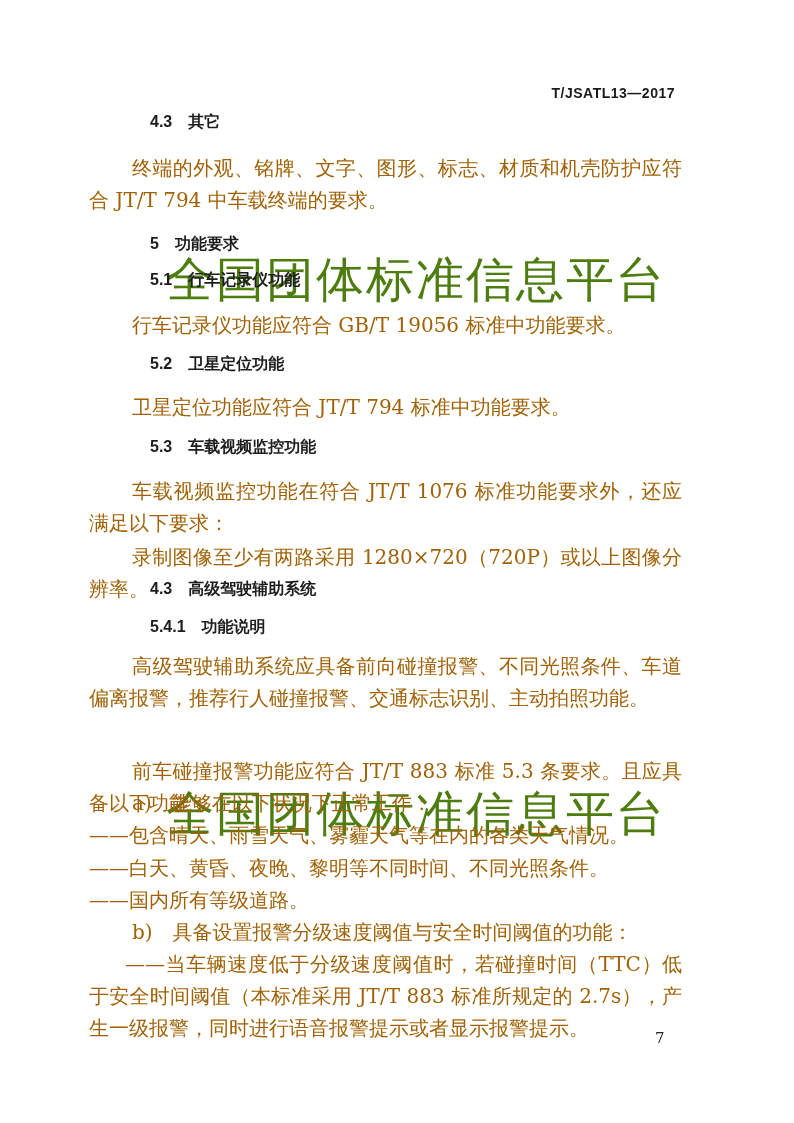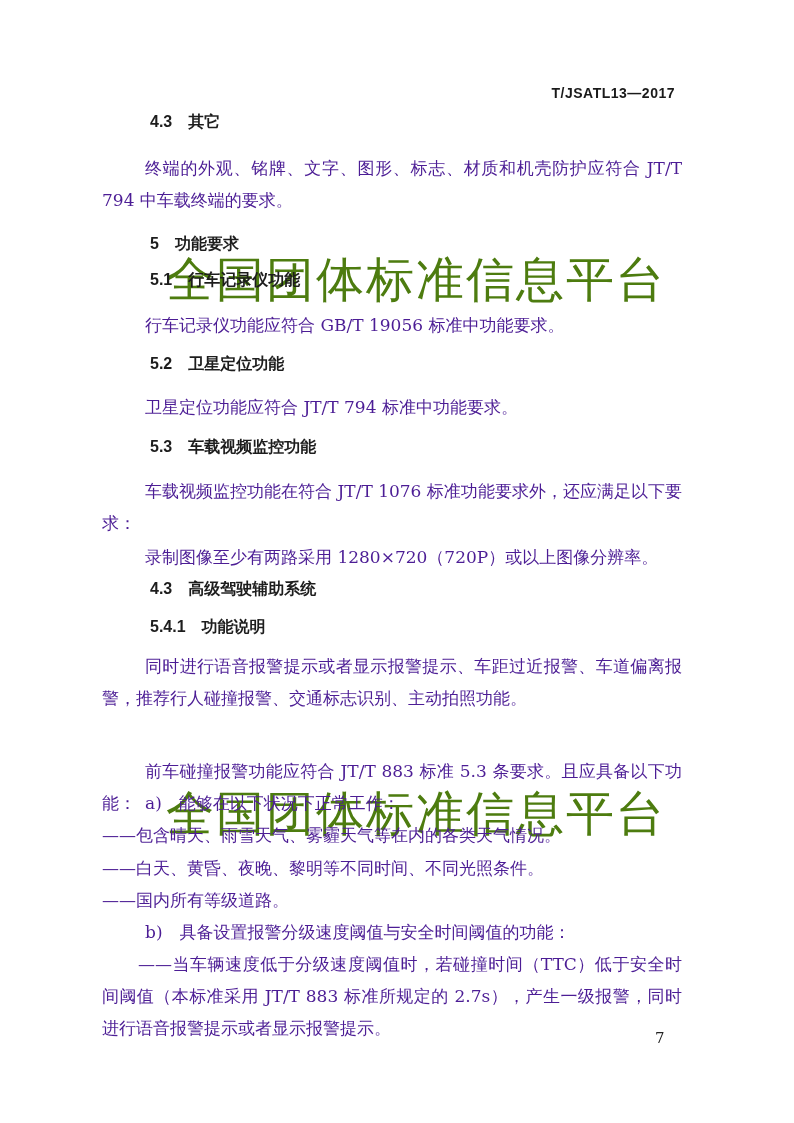--- a/index.html
+++ b/index.html
@@ -48,28 +48,28 @@
     font-weight: 700;
     font-size: 16px;
     line-height: 20px;
     color: #1d1d1d;
     white-space: pre-wrap;
     z-index: 1;
     margin-left: 48px;
   }
   .para {
     position: absolute;
-    left: 102px;
+    left: 89px;
     right: 112px;
-    font-size: 17px;
+    font-size: 20px;
     line-height: 32px;
     text-align: justify;
     text-indent: 43px;
     white-space: pre-wrap;
-    color: #4c1d95;
+    color: #a16207;
     z-index: 1;
   }
   .para.noindent { text-indent: 0; }
   .para.indent36 { text-indent: 36px; }
   .pageno {
     position: absolute;
     left: 655px;
     top: 1028px;
     font-size: 15px;
     line-height: 20px;
@@ -98,21 +98,21 @@
   <div class="heading" style="top:354px">5.2　卫星定位功能</div>
   <div class="para" style="top:391px">卫星定位功能应符合 JT/T 794 标准中功能要求。</div>
 
   <div class="heading" style="top:437px">5.3　车载视频监控功能</div>
   <div class="para" style="top:475px">车载视频监控功能在符合 JT/T 1076 标准功能要求外，还应满足以下要求：</div>
   <div class="para" style="top:541px">录制图像至少有两路采用 1280×720（720P）或以上图像分辨率。</div>
 
   <div class="heading" style="top:579px">4.3　高级驾驶辅助系统</div>
 
   <div class="heading" style="top:617px">5.4.1　功能说明</div>
-  <div class="para" style="top:650px">同时进行语音报警提示或者显示报警提示、车距过近报警、车道偏离报警，推荐行人碰撞报警、交通标志识别、主动拍照功能。</div>
+  <div class="para" style="top:650px">高级驾驶辅助系统应具备前向碰撞报警、不同光照条件、车道偏离报警，推荐行人碰撞报警、交通标志识别、主动拍照功能。</div>
 
   <div class="para" style="top:755px">前车碰撞报警功能应符合 JT/T 883 标准 5.3 条要求。且应具备以下功能：</div>
 
   <div class="para noindent" style="top:819px">——包含晴天、雨雪天气、雾霾天气等在内的各类天气情况。</div>
   <div class="para" style="top:787px">a)　能够在以下状况下正常工作：</div>
   <div class="para noindent" style="top:852px">——白天、黄昏、夜晚、黎明等不同时间、不同光照条件。</div>
   <div class="para noindent" style="top:884px">——国内所有等级道路。</div>
 
   <div class="para" style="top:916px">b)　具备设置报警分级速度阈值与安全时间阈值的功能：</div>
   <div class="para indent36" style="top:948px">——当车辆速度低于分级速度阈值时，若碰撞时间（TTC）低于安全时间阈值（本标准采用 JT/T 883 标准所规定的 2.7s），产生一级报警，同时进行语音报警提示或者显示报警提示。</div>

